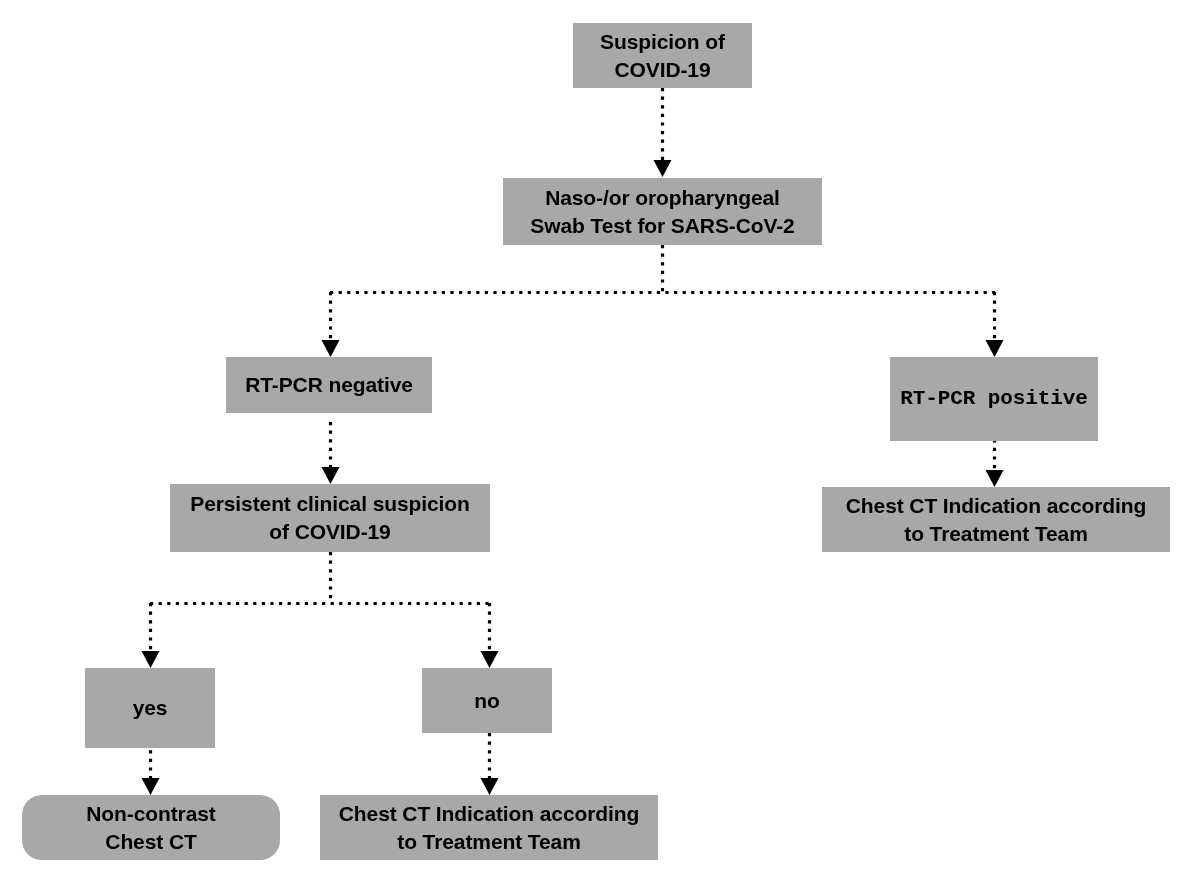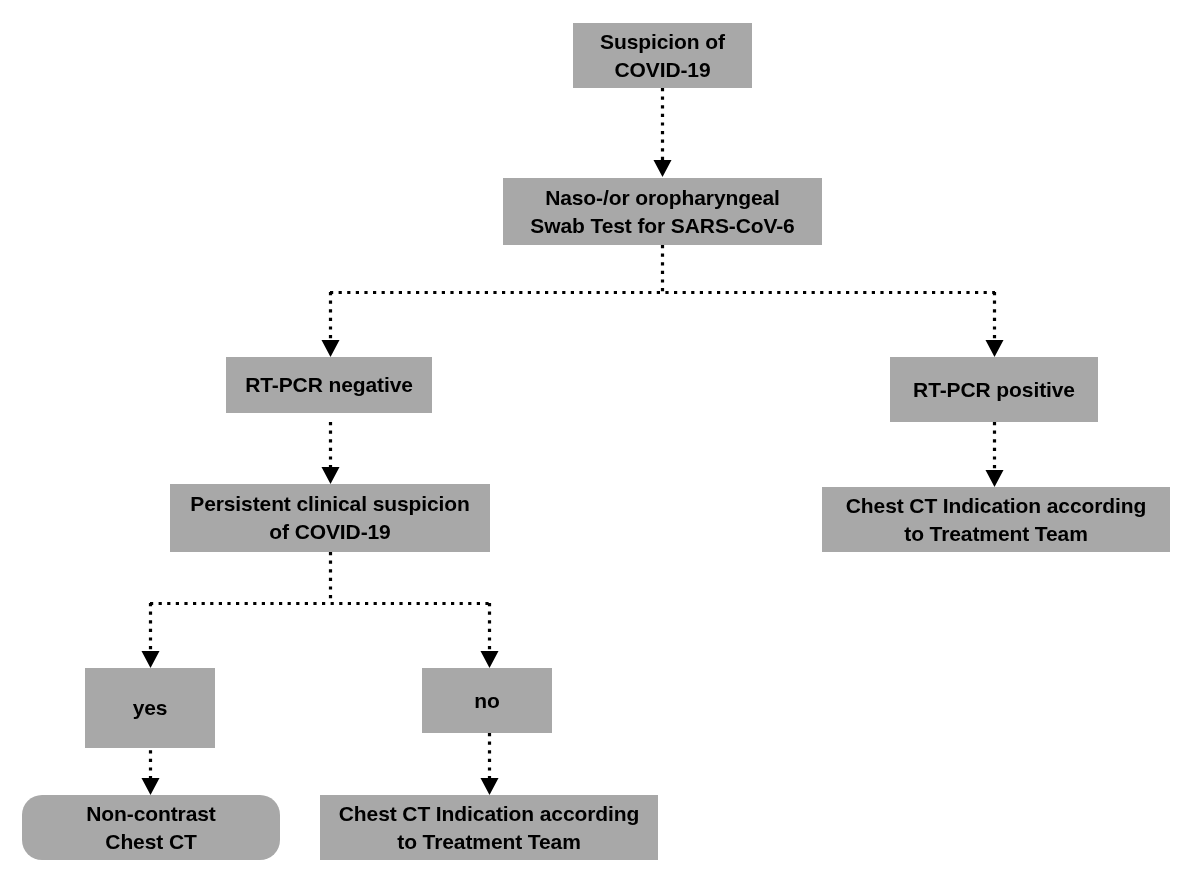--- a/index.html
+++ b/index.html
@@ -112,25 +112,25 @@
     <g>
       <path class="edge-line" d="M 489.5 733 L 489.5 780"></path>
       <polygon class="edge-head" points="489.5,795 480.5,778 498.5,778"></polygon>
     </g>
   </svg>
 
   <div class="node" style="left:573px; top:23px; width:179px; height:65px;">Suspicion of
 COVID-19</div>
 
   <div class="node" style="left:503px; top:178px; width:319px; height:67px;">Naso-/or oropharyngeal
-Swab Test for SARS-CoV-6</div>
+Swab Test for SARS-CoV-2</div>
 
   <div class="node" style="left:226px; top:357px; width:206px; height:56px;">RT-PCR negative</div>
 
-  <div class="node" style="left:890px; top:357px; width:208px; height:65px;">RT-PCR positive</div>
+  <div class="node" style="left:890px; top:357px; width:208px; height:84px;font-family:Liberation Mono, monospace;">RT-PCR positive</div>
 
   <div class="node" style="left:170px; top:484px; width:320px; height:68px;">Persistent clinical suspicion
 of COVID-19</div>
 
   <div class="node" style="left:822px; top:487px; width:348px; height:65px;">Chest CT Indication according
 to Treatment Team</div>
 
   <div class="node" style="left:85px; top:668px; width:130px; height:80px;">yes</div>
 
   <div class="node" style="left:422px; top:668px; width:130px; height:65px;">no</div>

